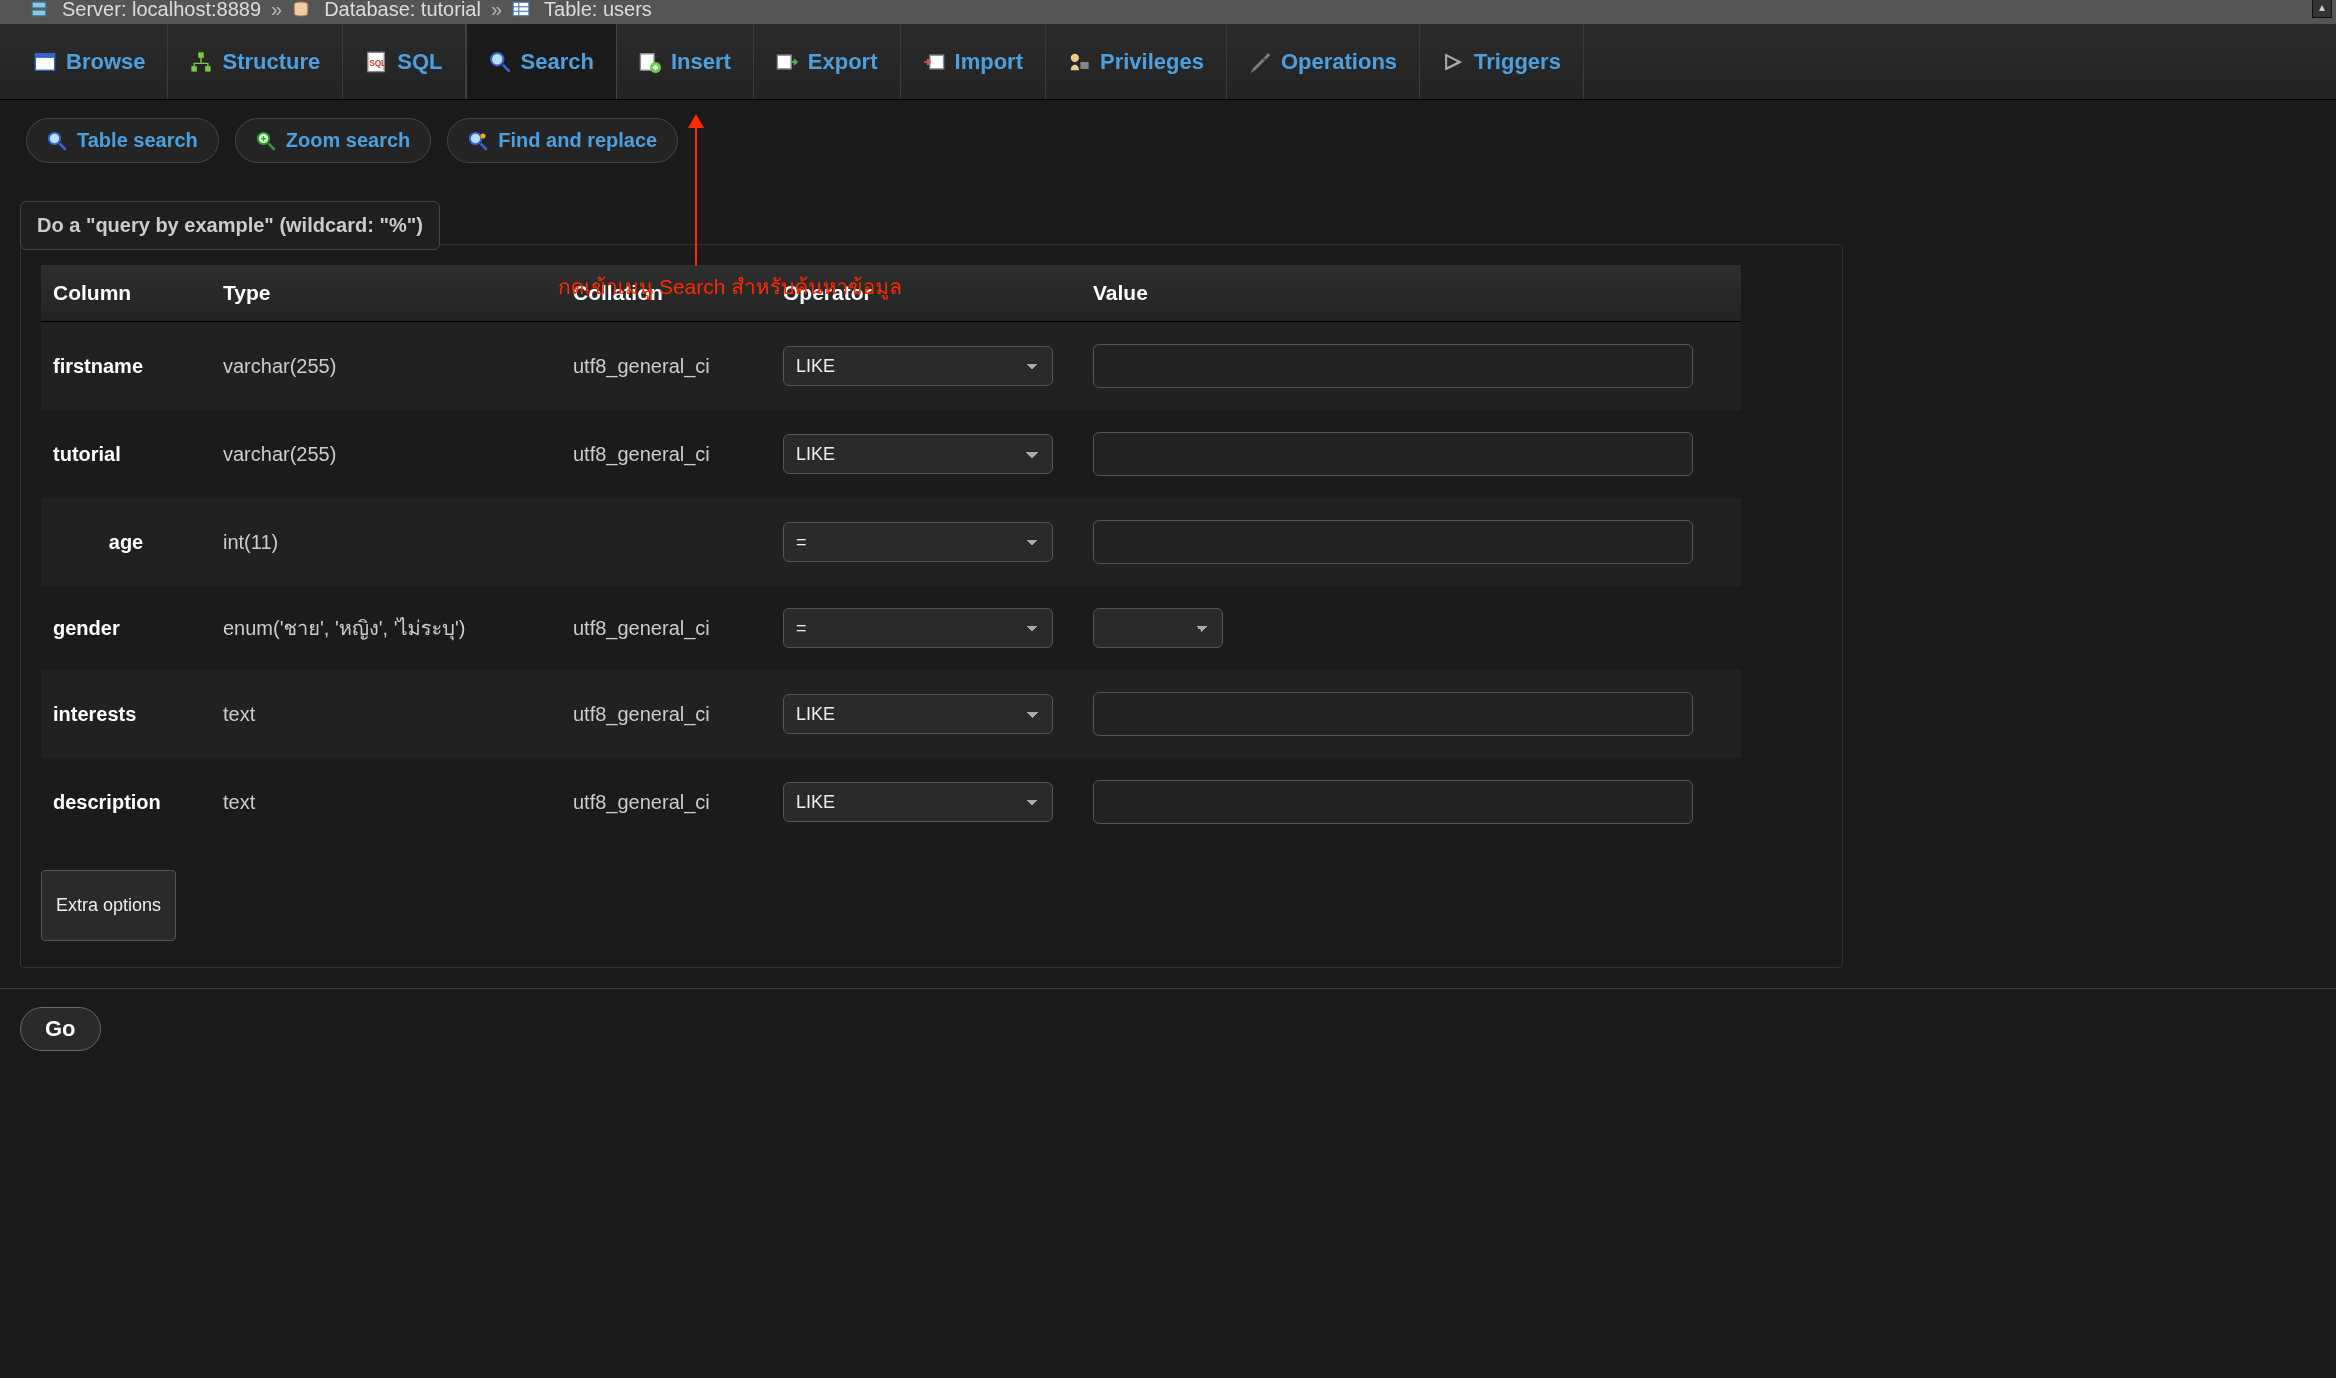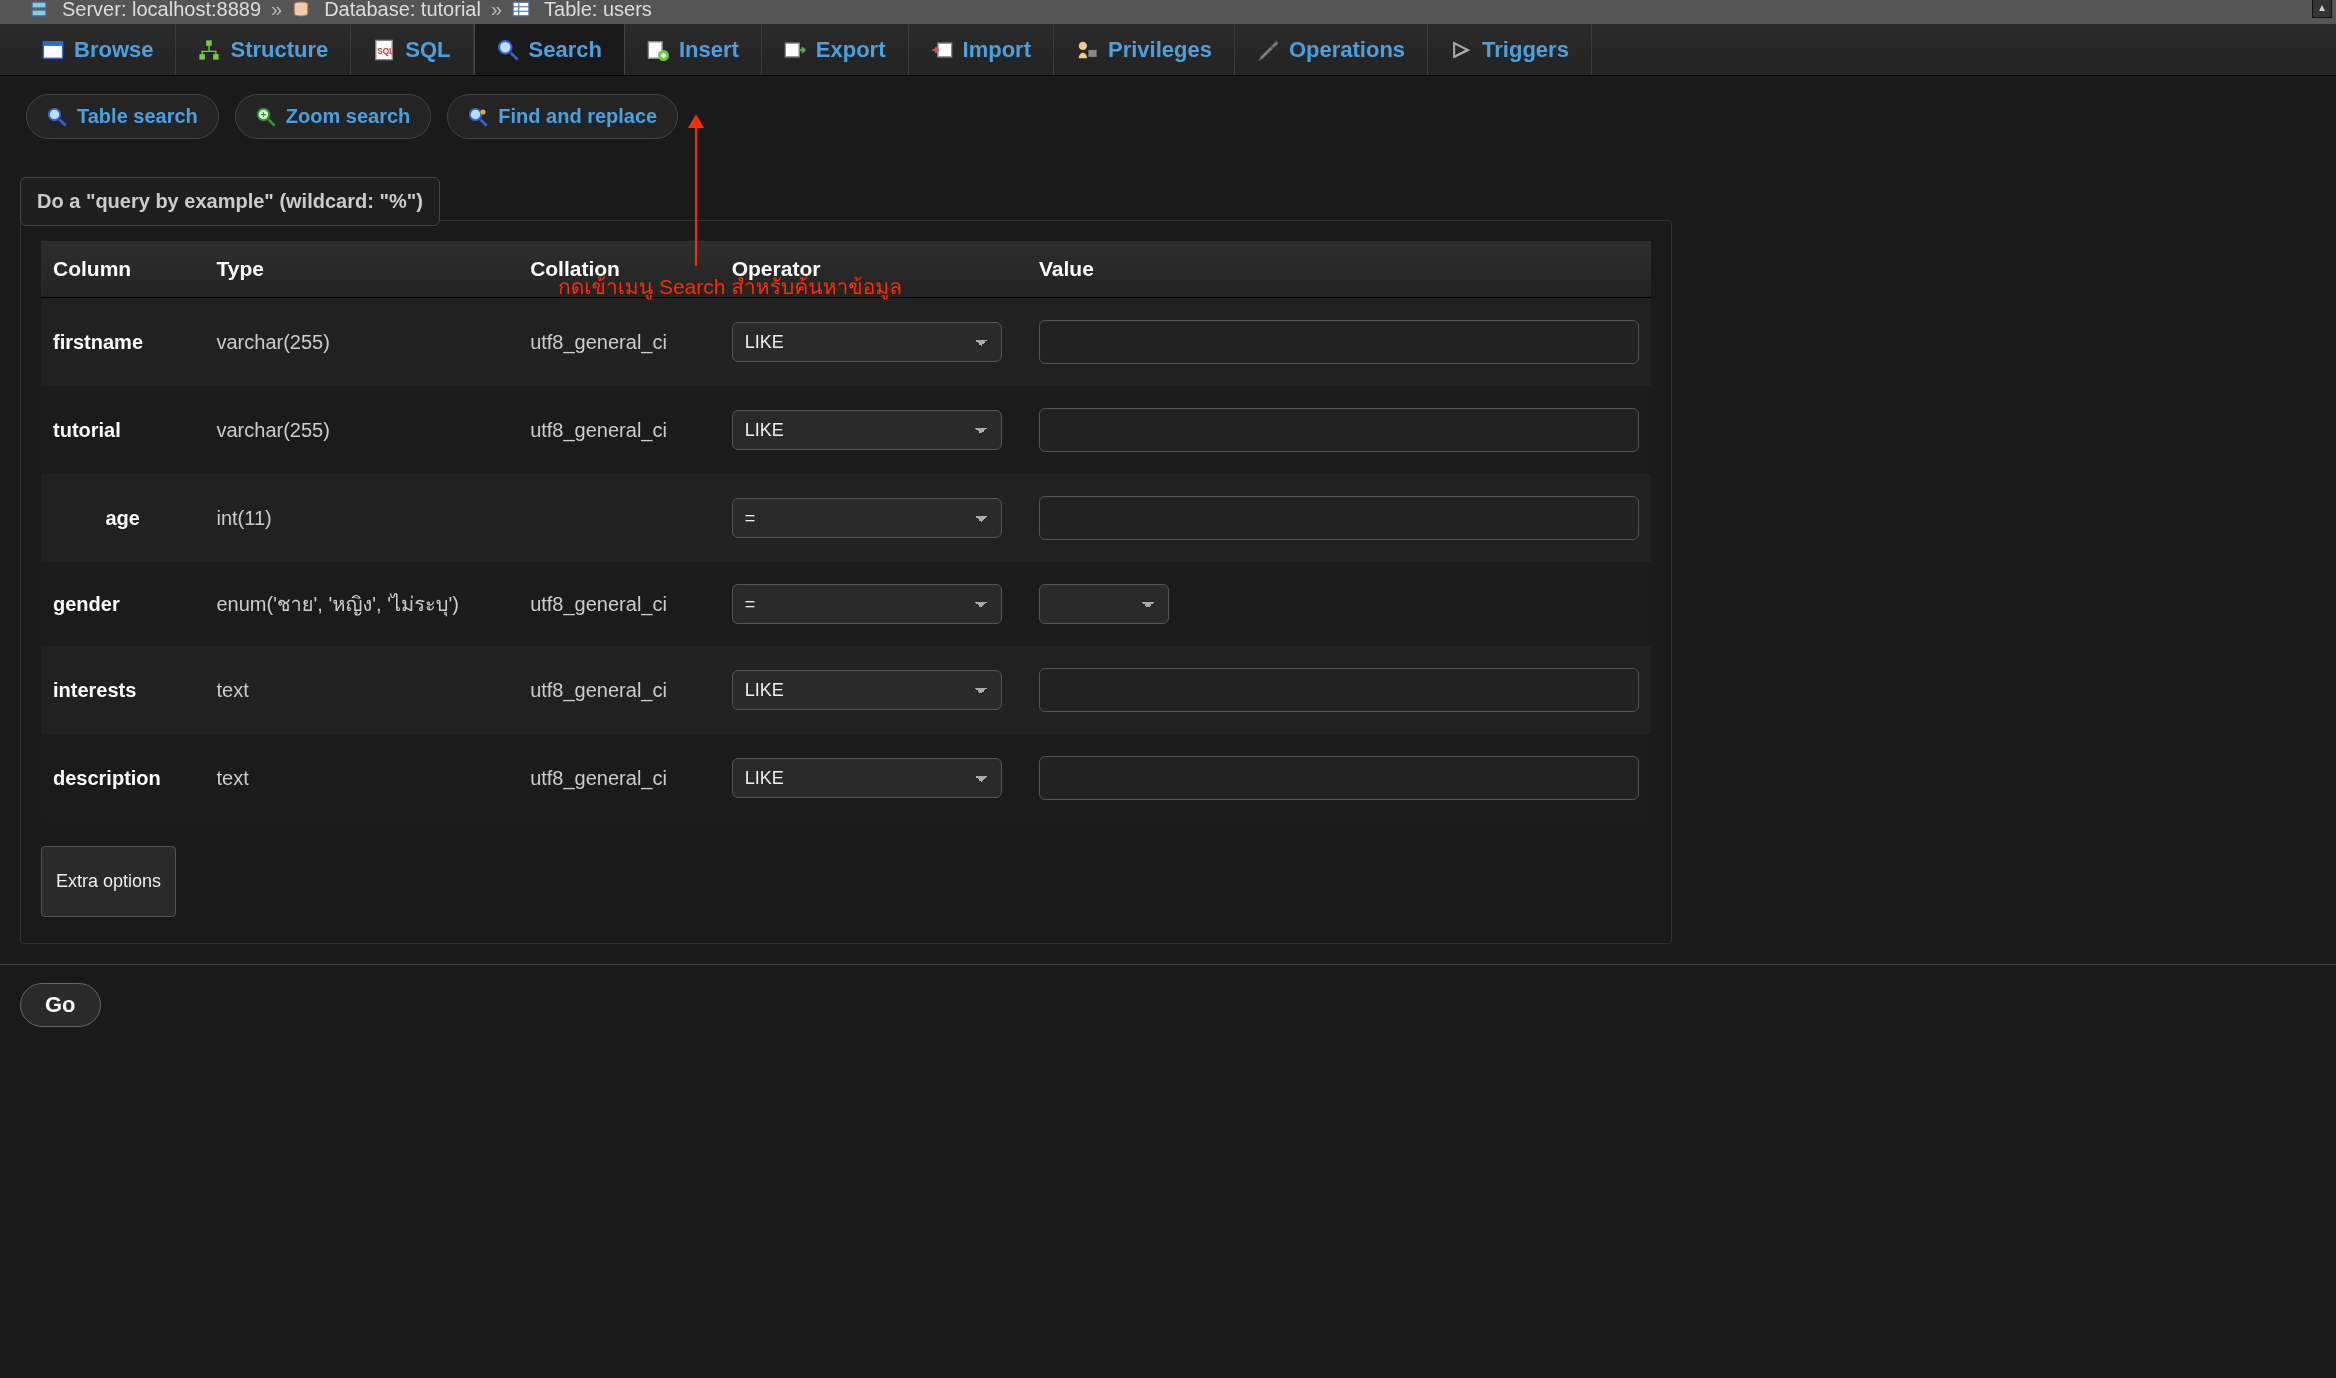--- a/index.html
+++ b/index.html
@@ -35,22 +35,22 @@
     width:20px; height:20px;
     background:#333; border:1px solid #111;
     text-align:center; line-height:16px; color:#ccc; font-size:12px;
     cursor:pointer;
   }
   
   .maintabs {
     display:flex;
     background: linear-gradient(#2b2b2b,#232323);
     border-bottom:1px solid #000;
-    padding-left:20px;
-    height:52px;
+    padding-left:12px;
+    height:76px;
   }
   .maintab {
     display:flex; align-items:center; gap:10px;
     padding: 0 22px;
     color:#4da0e0;
     font-size:22px;
     font-weight:600;
     border-right:1px solid #3a3a3a;
     cursor:pointer;
   }
@@ -119,21 +119,21 @@
     font-weight:700;
     position:relative;
     z-index:2;
   }
   .fieldset-body {
     border:1px solid #333;
     border-radius:4px;
     padding: 20px 20px 26px 20px;
     margin-top:-6px;
     background:#1a1a1a;
-    width: 1652px;
+    width: 1823px;
   }
 
   
   table.searchtable {
     border-collapse: collapse;
     width:100%;
     max-width:1700px;
   }
   table.searchtable thead th {
     text-align:left;

